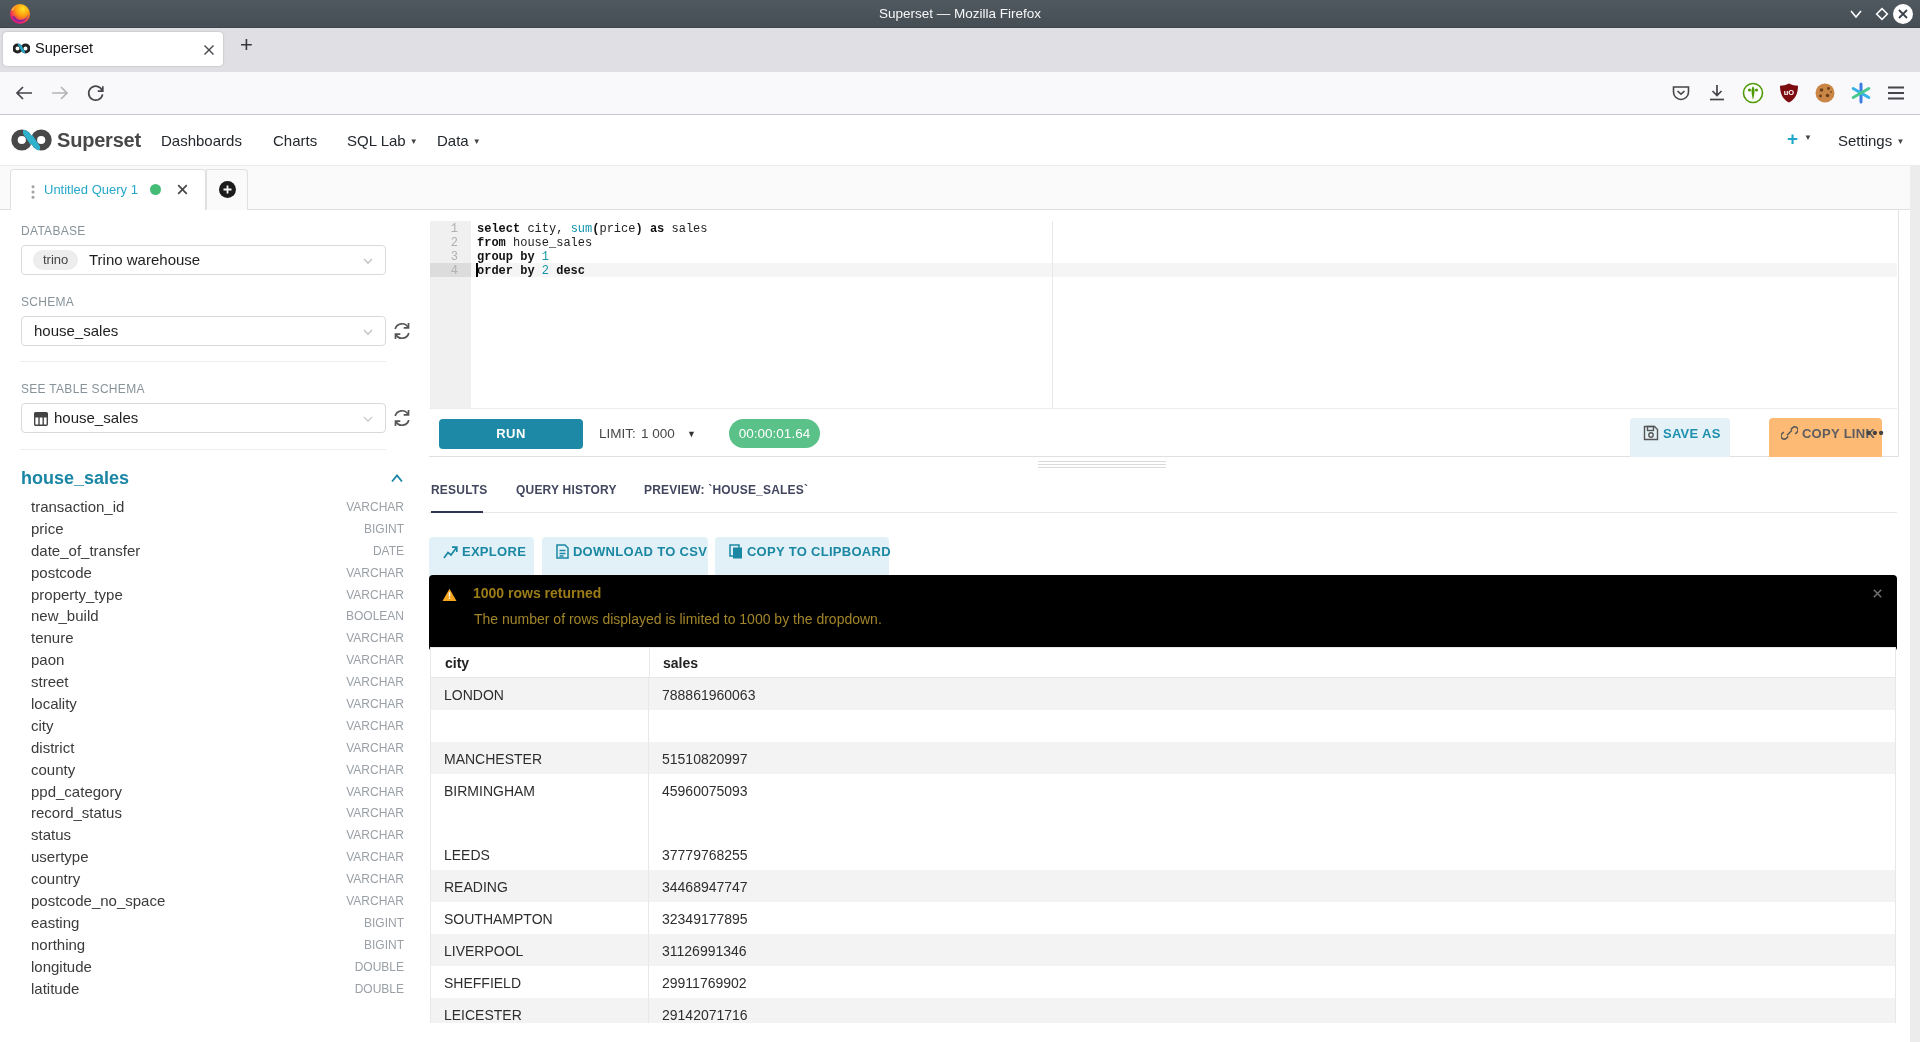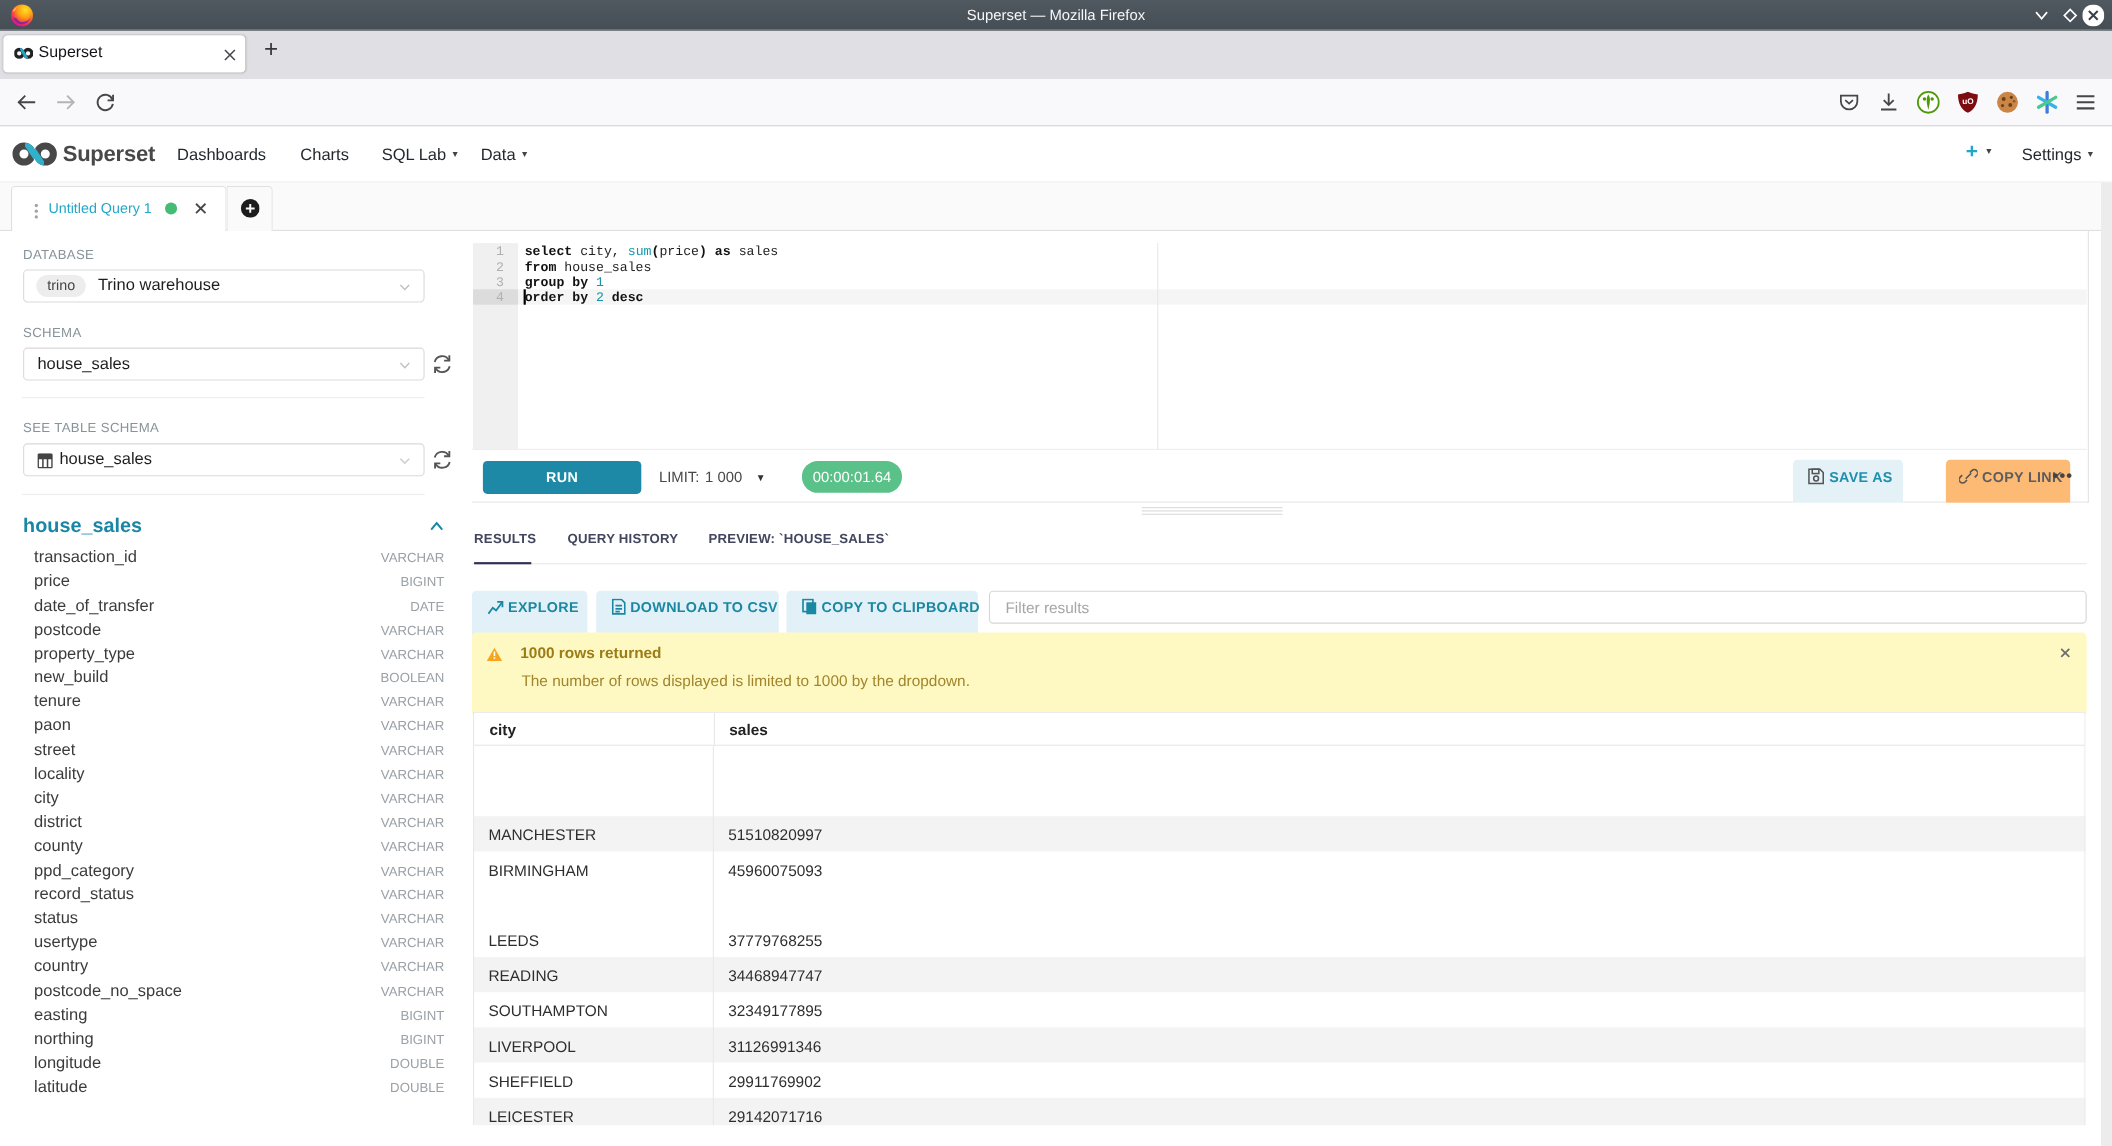--- a/index.html
+++ b/index.html
@@ -49,21 +49,21 @@
   #runbtn { left:439px; top:419px; width:144px; height:30px; background:#1e89a6; border-radius:4px;
     color:#fff; font-size:13px; font-weight:bold; text-align:center; line-height:30px; letter-spacing:0.4px; }
   #timer { left:729px; top:419px; width:91px; height:29px; background:#5ac189; border-radius:15px;
     color:#fff; font-size:13.5px; text-align:center; line-height:29px; }
   .tbtn { top:418px; height:42px; border-radius:4px; font-size:13px; font-weight:bold; letter-spacing:0.3px; }
   
   .stab { top:26px; font-size:12px; font-weight:600; color:#42465e; letter-spacing:0.2px; }
   .bluebtn { top:80px; height:44px; background:#e2f1f7; border-radius:4px; color:#1a87a3;
     font-size:13px; font-weight:bold; letter-spacing:0.3px; white-space:nowrap; }
   .bluebtn svg, .tbtn svg { vertical-align:-3px; }
-  #banner { left:429px; top:575px; width:1468px; height:76px; background:#fef9c3; border-radius:4px;text-align:right; }
+  #banner { left:429px; top:575px; width:1468px; height:76px; background:#000000; border-radius:4px;text-align:right; }
   #rtable { left:1px; width:1466px; }
   .trow { position:absolute; left:0; width:1466px; height:32px; }
   .trow .c1 { position:absolute; left:14px; top:9px; font-size:14px; color:#2e2e2e; }
   .trow .c2 { position:absolute; left:232px; top:9px; font-size:14px; color:#2e2e2e; }
   #scrolltrack { left:1910px; top:166px; width:10px; height:876px; background:#ececec; }
 </style>
 </head>
 <body>
 
 <div class="abs" id="titlebar">
@@ -427,43 +427,44 @@
         <g fill="none" stroke="#1a87a3" stroke-width="1.5">
           <path d="M1 1 h8 l3 3 v10 h-11 z"></path>
           <path d="M3.5 6.5 h6 M3.5 9.5 h6 M3.5 12 h4"></path>
         </g>
       </svg>&nbsp;DOWNLOAD TO CSV</div>
   <div class="abs bluebtn" style="left:286px;width:174px;padding:7px 0 0 14px">
     <svg width="14" height="15" viewBox="0 0 14 15">
         <rect x="1" y="1" width="9" height="11" fill="none" stroke="#1a87a3" stroke-width="1.5"></rect>
         <path d="M4 3.5 h9 v11 h-9 z" fill="#1a87a3"></path>
       </svg>&nbsp;COPY TO CLIPBOARD</div>
-  <div class="abs" style="left:470px;top:80px;width:998px;height:30px;border:1px solid #d5d5d5;border-radius:4px;background:#fff">
-    <div class="abs" style="left:14px;top:6px;font-size:14px;color:#a6a6a6">Filter results</div>
-  </div>
 
   <div class="abs" id="banner" style="left:0;top:118px">
     <svg class="abs" style="left:13px;top:13px" width="15" height="13" viewBox="0 0 18 16">
       <path d="M9 1 L17.3 15.3 Q17.7 16 16.8 16 H1.2 Q0.3 16 0.7 15.3 z" fill="#f6a61e"></path>
       <rect x="8.1" y="5.2" width="1.8" height="5.2" fill="#fff"></rect>
         <rect x="8.1" y="11.6" width="1.8" height="1.8" fill="#fff"></rect>
     </svg>
     <div class="abs" style="left:44px;top:10px;font-size:14px;font-weight:bold;color:#9b7c17">1000 rows returned</div>
     <div class="abs" style="left:45px;top:36px;font-size:14px;color:#a1852a">The number of rows displayed is limited to 1000 by the dropdown.</div>
     <svg class="abs" style="left:1444px;top:14px" width="9" height="9" viewBox="0 0 9 9">
       <path d="M0.8 0.8 L8.2 8.2 M8.2 0.8 L0.8 8.2" stroke="#6e6e6e" stroke-width="1.6"></path>
       </svg>
   </div>
 
   <div class="abs" id="rtable" style="top:190px;height:376px;overflow:hidden">
     <div class="abs" style="left:0;top:0;width:1466px;height:31px;background:#fff;border:1px solid #e8e8e8">
       <div class="abs" style="left:14px;top:7px;font-size:14px;font-weight:bold;color:#222">city</div>
       <div class="abs" style="left:232px;top:7px;font-size:14px;font-weight:bold;color:#222">sales</div>
       <div class="abs" style="left:218px;top:0;width:1px;height:30px;background:#e8e8e8"></div>
     </div>
+    <div class="trow" style="top:31px;background:#f3f3f3">
+        <span class="c1">LONDON</span>
+        <span class="c2">788861960063</span>
+      </div>
     <div class="trow" style="top:95px;background:#f3f3f3">
         <span class="c1">MANCHESTER</span>
         <span class="c2">51510820997</span>
       </div>
     <div class="trow" style="top:127px">
         <span class="c1">BIRMINGHAM</span>
         <span class="c2">45960075093</span>
       </div>
     <div class="trow" style="top:191px">
         <span class="c1">LEEDS</span>

